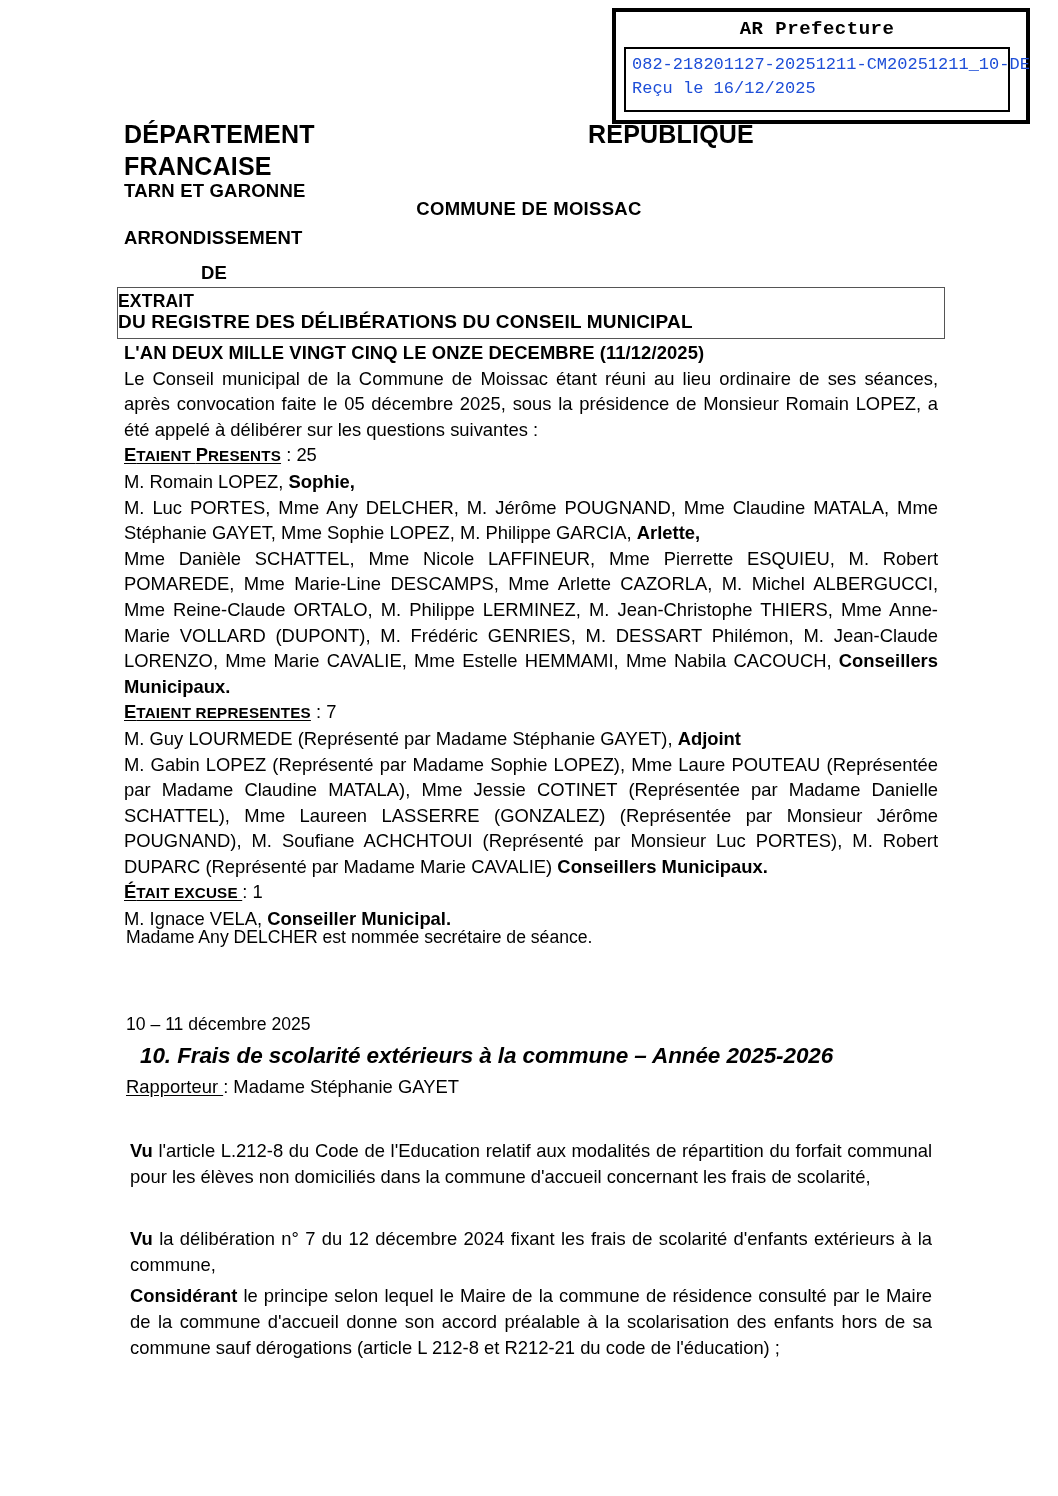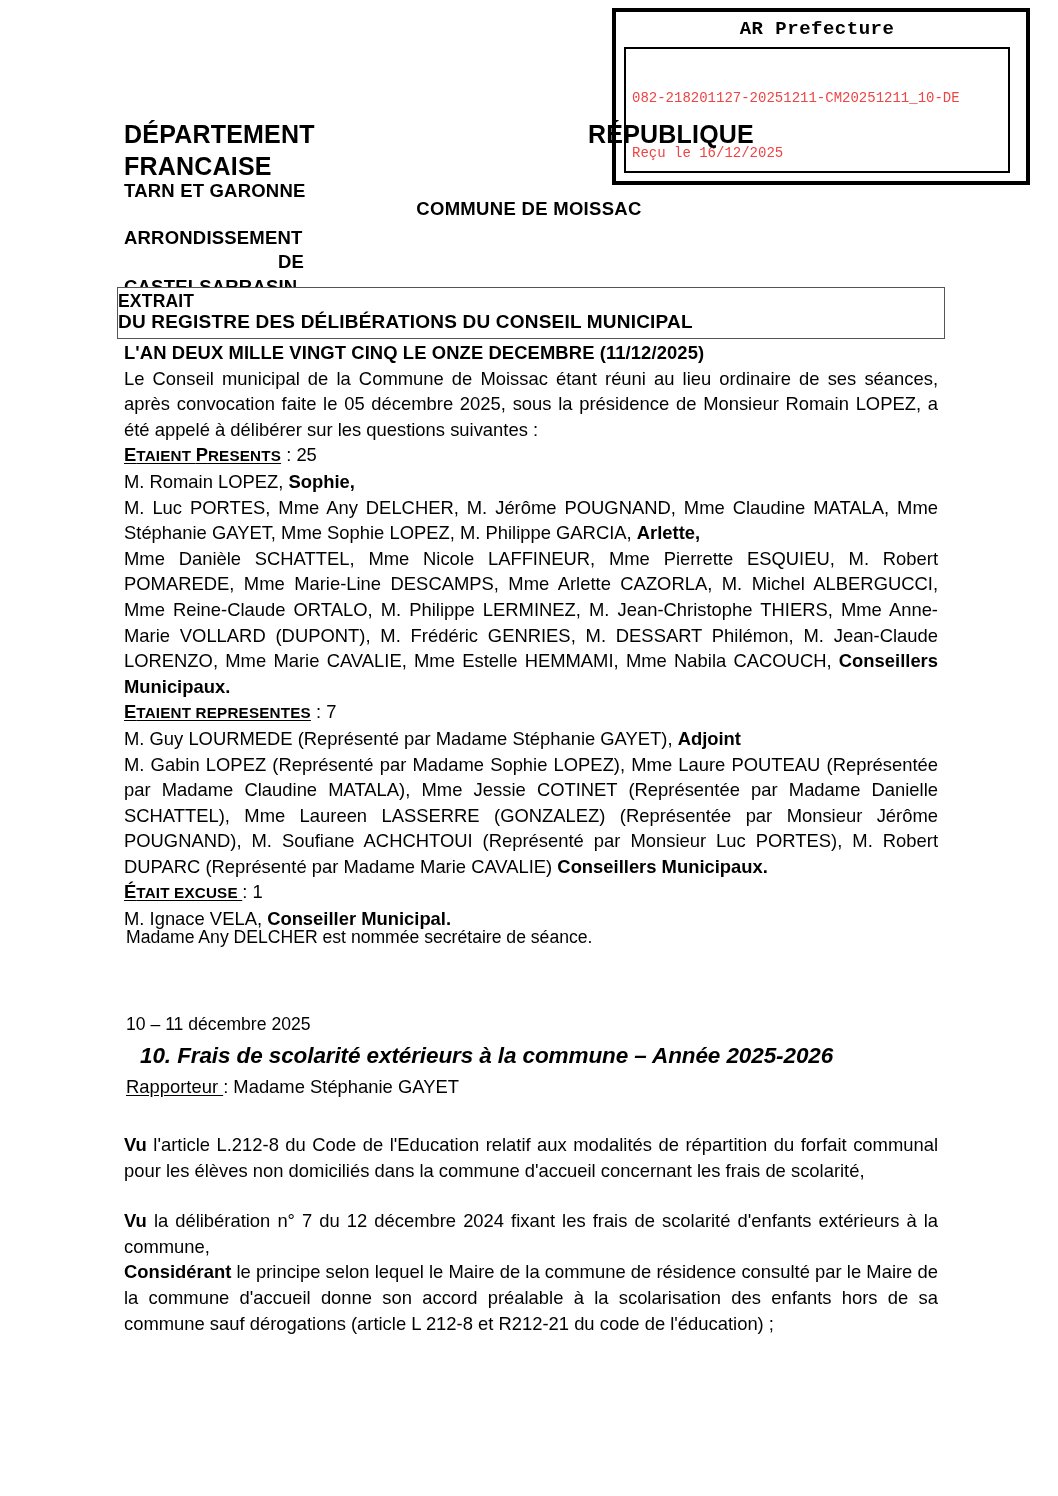--- a/index.html
+++ b/index.html
@@ -39,25 +39,24 @@
     line-height: 1.25;
     margin-bottom: 5px;
   }
   .ar-inner {
     border: 2px solid #000000;
     padding: 4px 6px 8px 6px;
     box-sizing: border-box;
   }
   .ar-line {
     font-family: "Liberation Mono", monospace;
-    font-size: 14px;
+    font-size: 17px;
     line-height: 1.45;
     white-space: pre;
-    color: #ef4444;
-    margin-top: 35px;
+    color: #1d4ed8;
   }
 
   
   .hdr {
     position: absolute;
     left: 0;
     top: 118px;
     width: 896px;
     height: 170px;
   }
@@ -82,21 +81,21 @@
     position: absolute;
     left: 124px;
     top: 108px;
     font-size: 18.5px;
     font-weight: bold;
     line-height: 1.32;
     letter-spacing: 0.2px;
     width: 200px;
   }
   .hdr-arr .l1 { display: block; text-align: left; }
-  .hdr-arr .l2 { display: block; text-align: right; width: 180px; }
+  .hdr-arr .l2 { display: block; text-align: center; width: 180px; margin-top: 11px; }
   .hdr-arr .l3 { display: block; text-align: left; }
   .hdr-rep {
     position: absolute;
     right: 142px;
     top: 2px;
     font-size: 25px;
     font-weight: bold;
     letter-spacing: 0.2px;
   }
   .hdr-commune {
@@ -202,21 +201,21 @@
 
   
   .considerants {
     position: absolute;
     left: 124px;
     top: 1132px;
     width: 814px;
     font-size: 18.4px;
     line-height: 25.6px;
   }
-  .considerants p { margin: 0; }
+  .considerants p { margin: 6px; }
   .gap { height: 25px; }
 </style>
 </head>
 <body>
 
 <div class="page">
 
   <div class="ar-stamp">
     <div class="ar-title">AR Prefecture</div>
     <div class="ar-inner">

